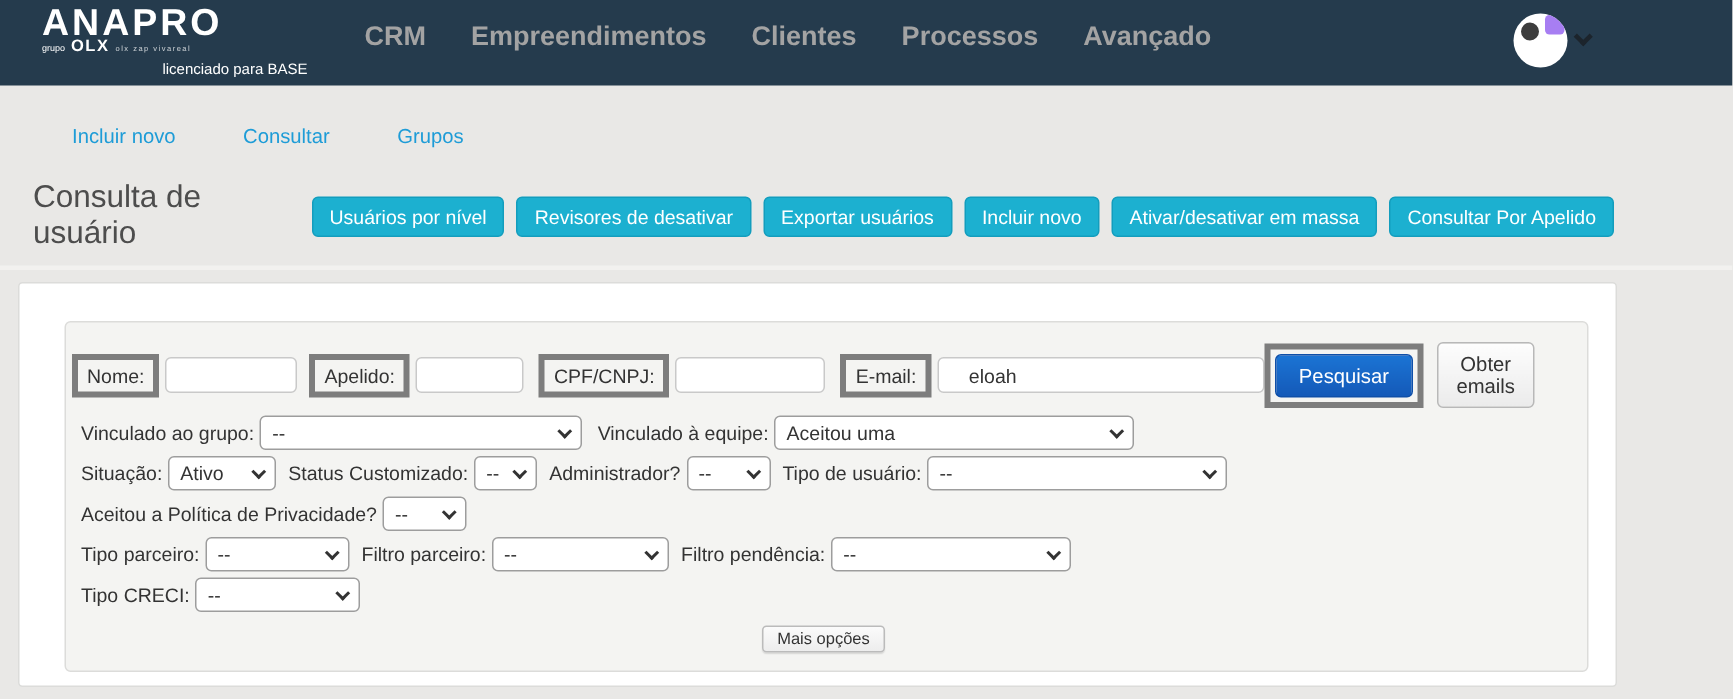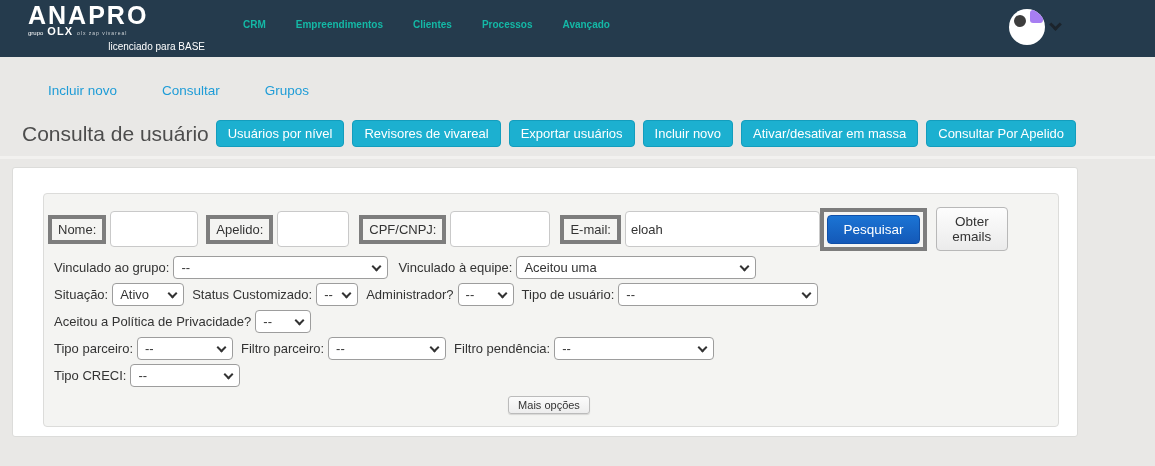--- a/index.html
+++ b/index.html
@@ -18,21 +18,21 @@
   }
   .logo-block { width:185px; color:#fff; padding-top:4px; }
   .logo-title { font-weight:bold; font-size:25px; letter-spacing:2px; line-height:22px; }
   .logo-sub { display:flex; align-items:baseline; gap:4px; line-height:9px; margin-top:1px; }
   .logo-sub .prefix { font-size:6px; }
   .logo-sub .brand  { font-size:11px; font-weight:bold; letter-spacing:1px; }
   .logo-sub .extra  { font-size:5px; opacity:.75; letter-spacing:1px; }
   .licensed { font-size:10px; text-align:right; margin-top:3px; padding-right:8px; }
 
   .topnav { display:flex; align-items:center; gap:30px; margin-left:30px; margin-top:-8px; }
-  .topnav a { color:#14b8a6; text-decoration:none; font-size:10px; font-weight:600; cursor:pointer; }
+  .topnav a { color:#a3a3a3; text-decoration:none; font-size:18px; font-weight:600; cursor:pointer; }
 
   .user-cluster { margin-left:auto; margin-right:95px; display:flex; align-items:center; gap:6px; margin-top:-4px; }
   .avatar { width:36px; height:36px; border-radius:50%; background:#fff; position:relative; overflow:hidden; cursor:pointer; }
   .avatar .purple { position:absolute; top:1px; right:2px; width:13px; height:13px; background:#a77ef2; border-radius:3px; }
   .avatar .ring { position:absolute; top:6px; left:5px; width:12px; height:12px; background:#fff; border:6px solid #3d3d3d; border-radius:9px; }
   .chev { width:9px; height:9px; border-right:3px solid #1c242c; border-bottom:3px solid #1c242c; transform:rotate(45deg); margin-top:-4px; cursor:pointer; }
 
   
   .subnav { display:flex; gap:45px; padding:26px 0 0 48px; }
   .subnav a { color:#1e9cd7; text-decoration:none; font-size:13.5px; cursor:pointer; }
@@ -57,21 +57,21 @@
     background:#f4f4f2; border:1px solid #dcdcda; border-radius:4px;
     margin:0 18px 0 30px; padding:13px 8px 12px 4px; min-height:217px;
   }
   .frow { display:flex; align-items:center; margin-bottom:4px; padding-left:6px; }
   .frow.first { padding-left:0; margin-bottom:5px; }
   .flabel { color:#333; margin-right:4px; white-space:nowrap; }
   .annot { border:4px solid #7d7d7d; padding:3px 6px; margin-right:4px; display:inline-block; }
   .annot-btn { border:4px solid #7d7d7d; padding:3px; display:inline-block; }
 
   input.txt {
-    height:36px; border:1px solid #c9c9c9; border-radius:4px; padding:0 5px;
+    height:24px; border:1px solid #c9c9c9; border-radius:4px; padding:0 20px;
     font-size:13px; font-family:"Liberation Sans", sans-serif; color:#333; background:#fff;
   }
   .sel {
     display:inline-flex; align-items:center; justify-content:space-between;
     height:23px; background:#fff; border:1px solid #9d9d9d; border-radius:4px;
     padding:0 7px; cursor:pointer; color:#333;
   }
   .sel .chev-s { width:7px; height:7px; border-right:2px solid #333; border-bottom:2px solid #333; transform:rotate(45deg); margin-left:8px; margin-top:-3px; flex:none; }
 
   .btn-primary {
@@ -128,21 +128,21 @@
 <div class="subnav">
   <a>Incluir novo</a>
   <a>Consultar</a>
   <a>Grupos</a>
 </div>
 
 <div class="title-row">
   <h1 class="page-title">Consulta de usuário</h1>
   <div class="toolbar">
     <button class="btn-cyan">Usuários por nível</button>
-    <button class="btn-cyan">Revisores de vivareal</button>
+    <button class="btn-cyan">Revisores de desativar</button>
     <button class="btn-cyan">Exportar usuários</button>
     <button class="btn-cyan">Incluir novo</button>
     <button class="btn-cyan">Ativar/desativar em massa</button>
     <button class="btn-cyan">Consultar Por Apelido</button>
   </div>
 </div>
 
 <div class="rule"></div>
 
 <div class="card">

